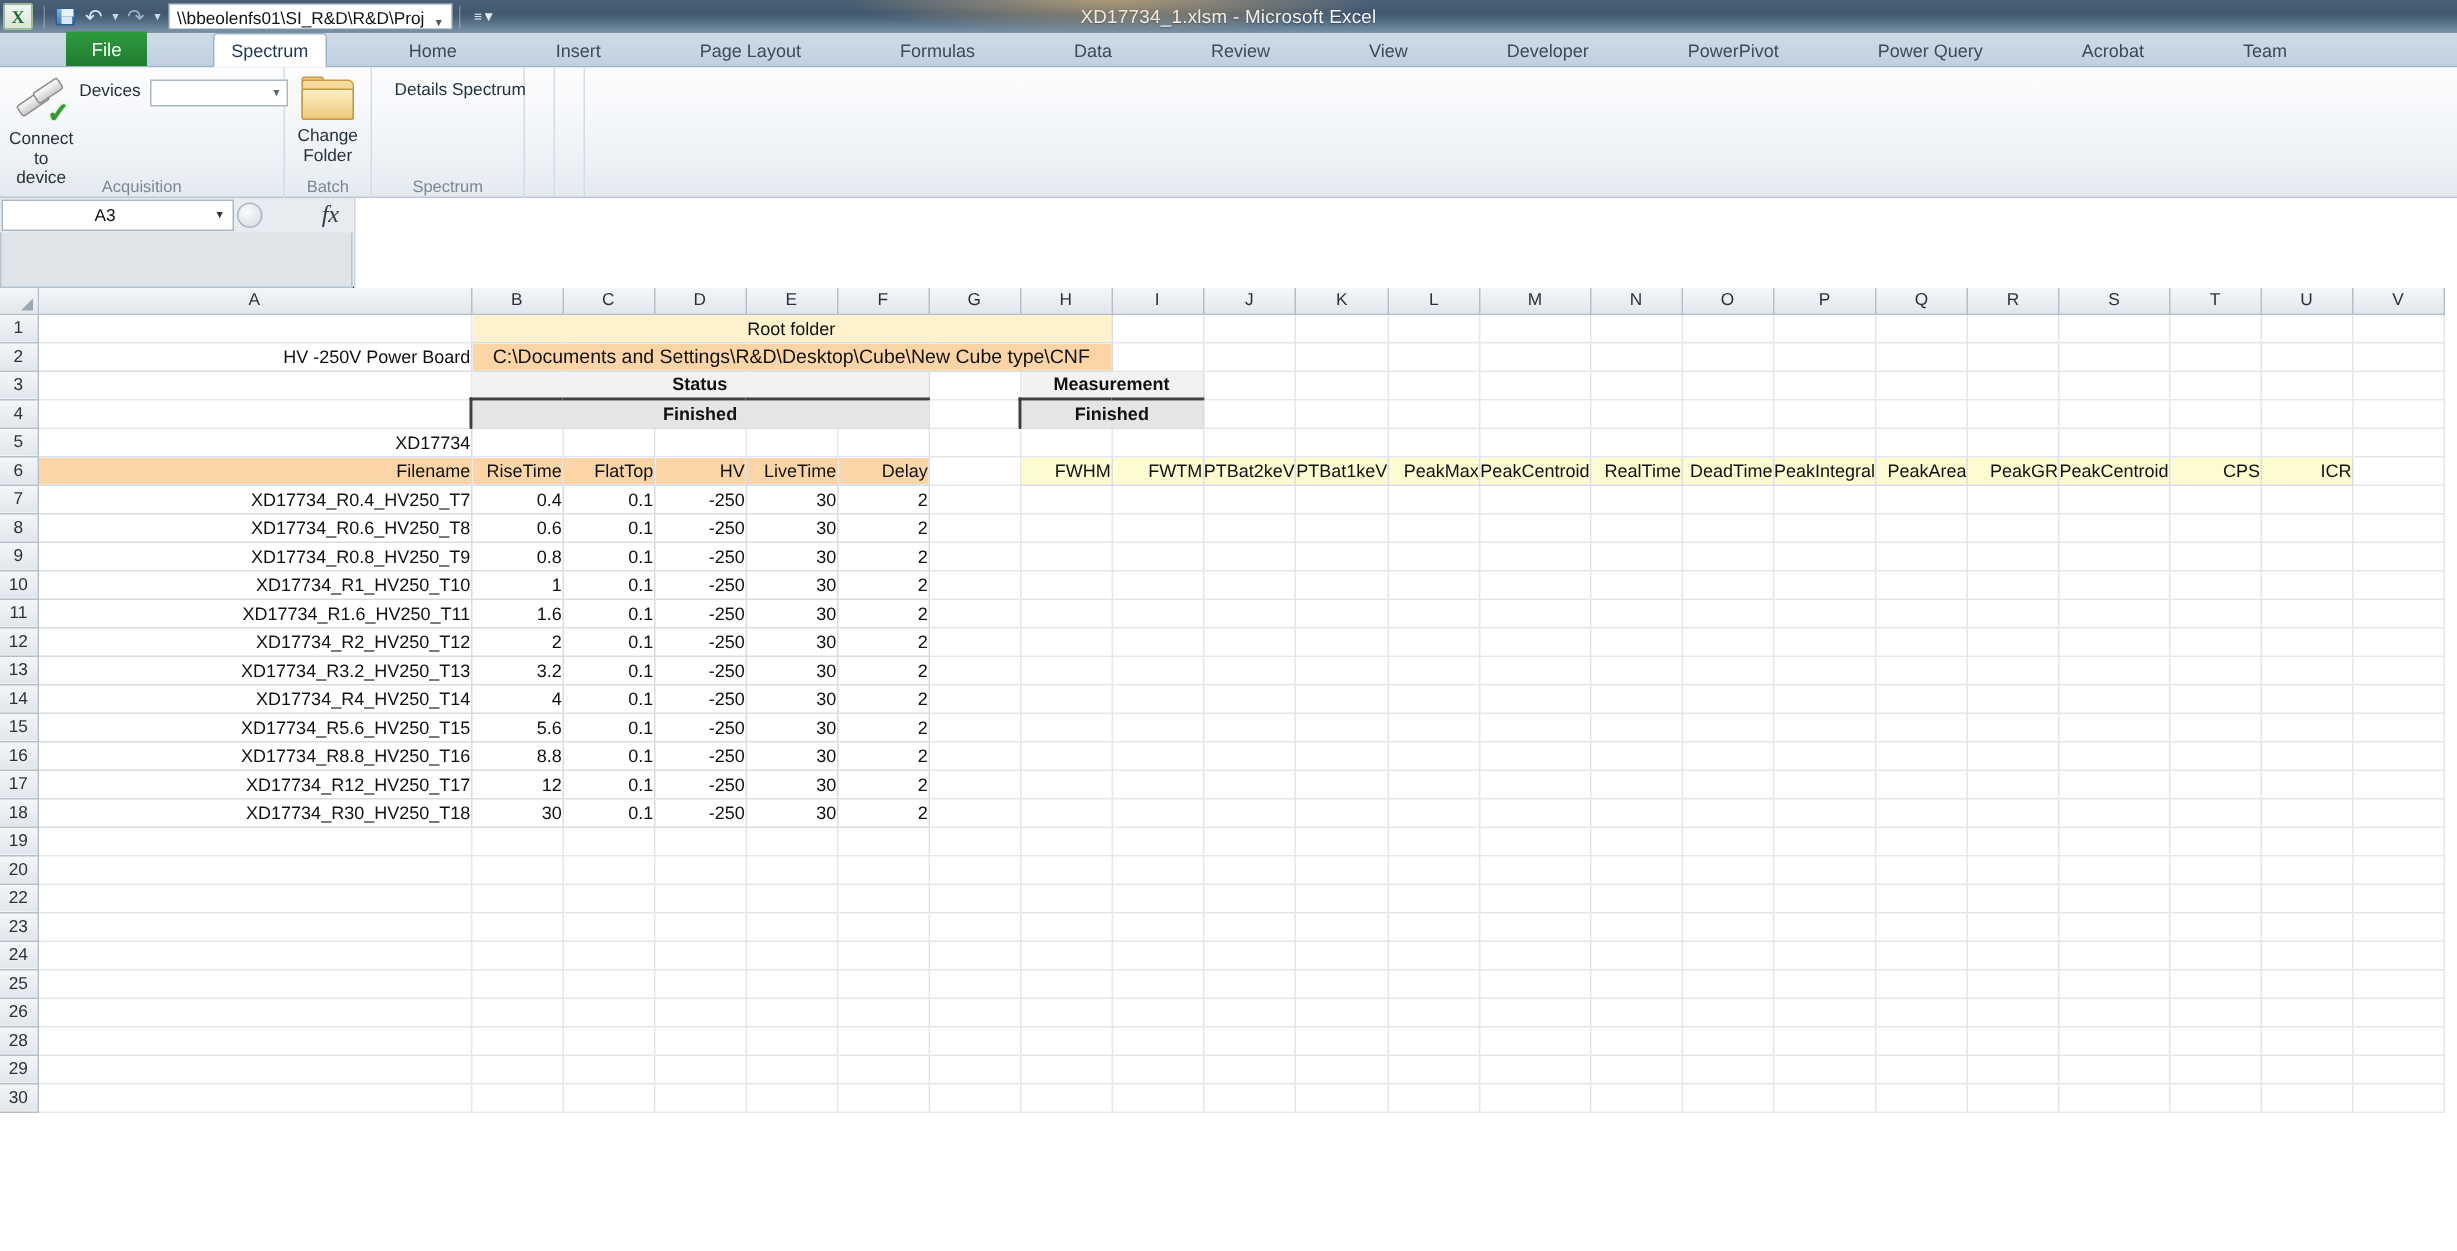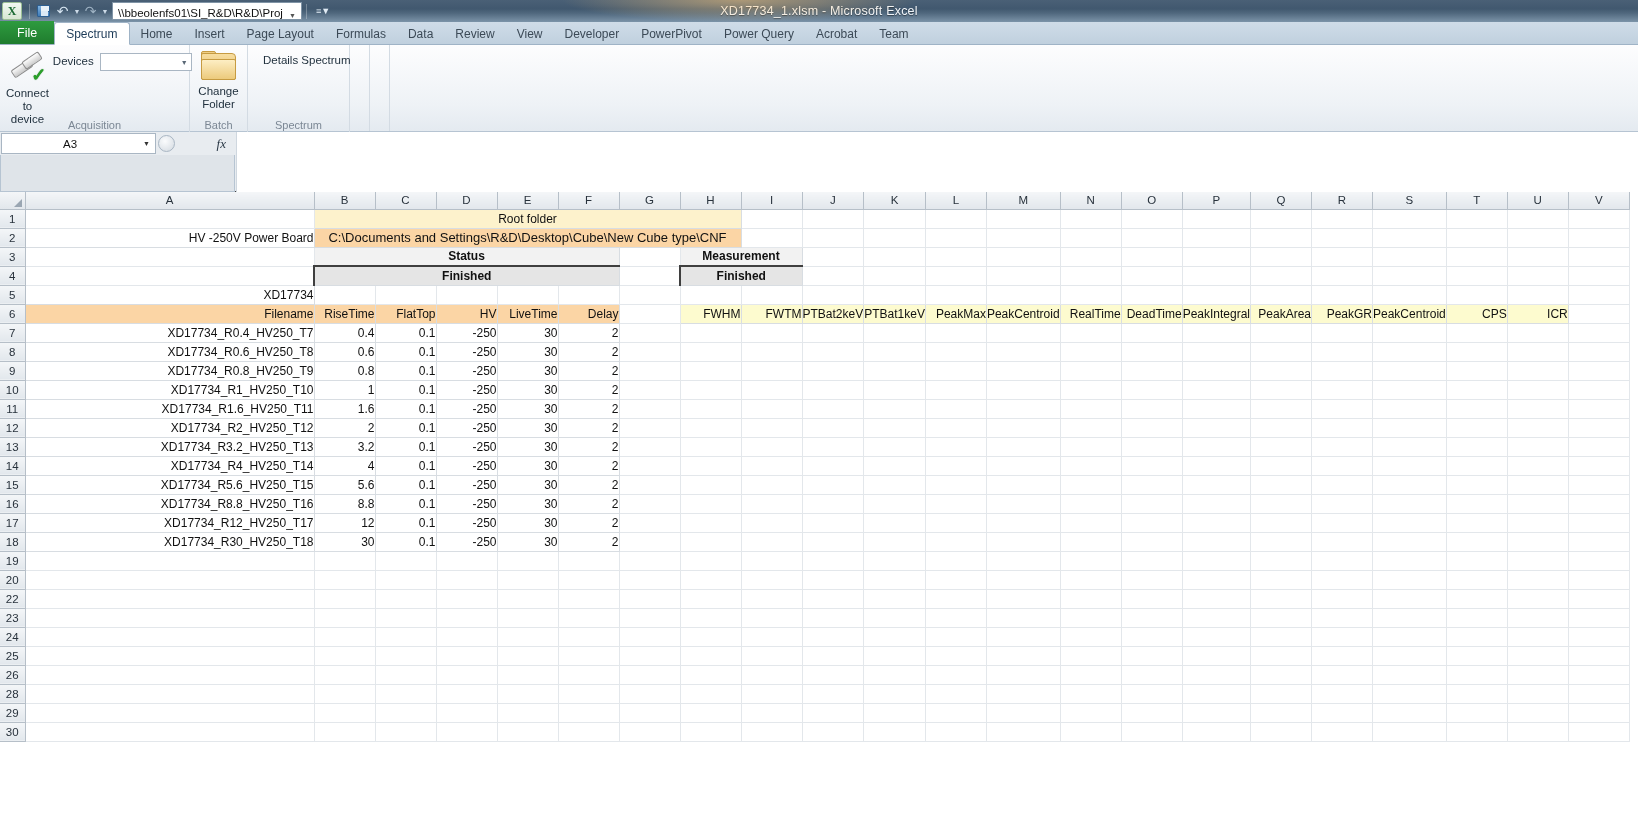--- a/index.html
+++ b/index.html
@@ -71,21 +71,21 @@
 
   
   .tabstrip {
     height: 23px; background: linear-gradient(180deg,#cfdce8,#c0d0de);
     display: flex; align-items: flex-end; padding-left: 0;
     border-bottom: 1px solid #9fb3c6;
     position: relative;
   }
   .tab {
     height: 21px; padding: 0 11px; display: flex; align-items: center;
-    font-size: 12px; color: #3c4a57; white-space: nowrap;
+    font-size: 12px; color: #3c4a57; white-space: nowrap; margin-left: 44px;
   }
   .tab.file {
     background: linear-gradient(180deg,#2e9b3f,#1f7c2e);
     color: #fff; height: 23px; padding: 0 17px; font-size: 12.5px;
   }
   .tab.active {
     background: #fff; border: 1px solid #9fb3c6; border-bottom: 1px solid #fff;
     border-radius: 3px 3px 0 0; height: 23px; color: #1c3a57;
     position: relative; z-index: 3; margin-bottom: -1px;
   }
@@ -183,21 +183,21 @@
   .fbtools {
     width: 78px; height: 21px; margin-top: 1px;
     display: flex; align-items: center; justify-content: space-between;
     padding: 0 8px 0 2px;
   }
   .fx-round {
     width: 17px; height: 17px; border-radius: 50%;
     background: radial-gradient(circle at 40% 35%, #fbfcfd, #d2d9e0);
     border: 1px solid #a9b6c3;
   }
-  .fx { font-style: italic; font-family: "Liberation Serif", serif; font-size: 13px; color: #2b3947; }
+  .fx { font-style: italic; font-family: "Liberation Serif", serif; font-size: 16px; color: #2b3947; }
   .fedit {
     position: absolute; left: 0; top: 23px; width: 235px; height: 37px;
     background: #dfe4e9; border: 1px solid #b6c4d2; border-top: none;
   }
   .fbar-right {
     position: absolute; left: 236px; top: 0; right: 0; height: 60px; background: #fff;
     border-left: 1px solid #cfd7df;
   }
 
   

